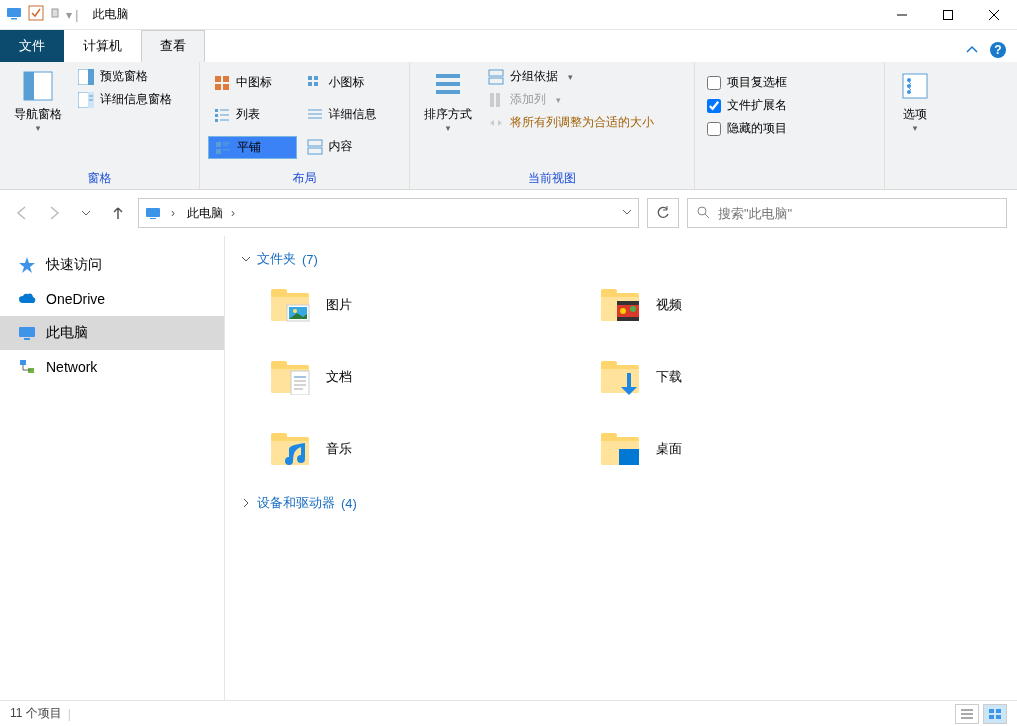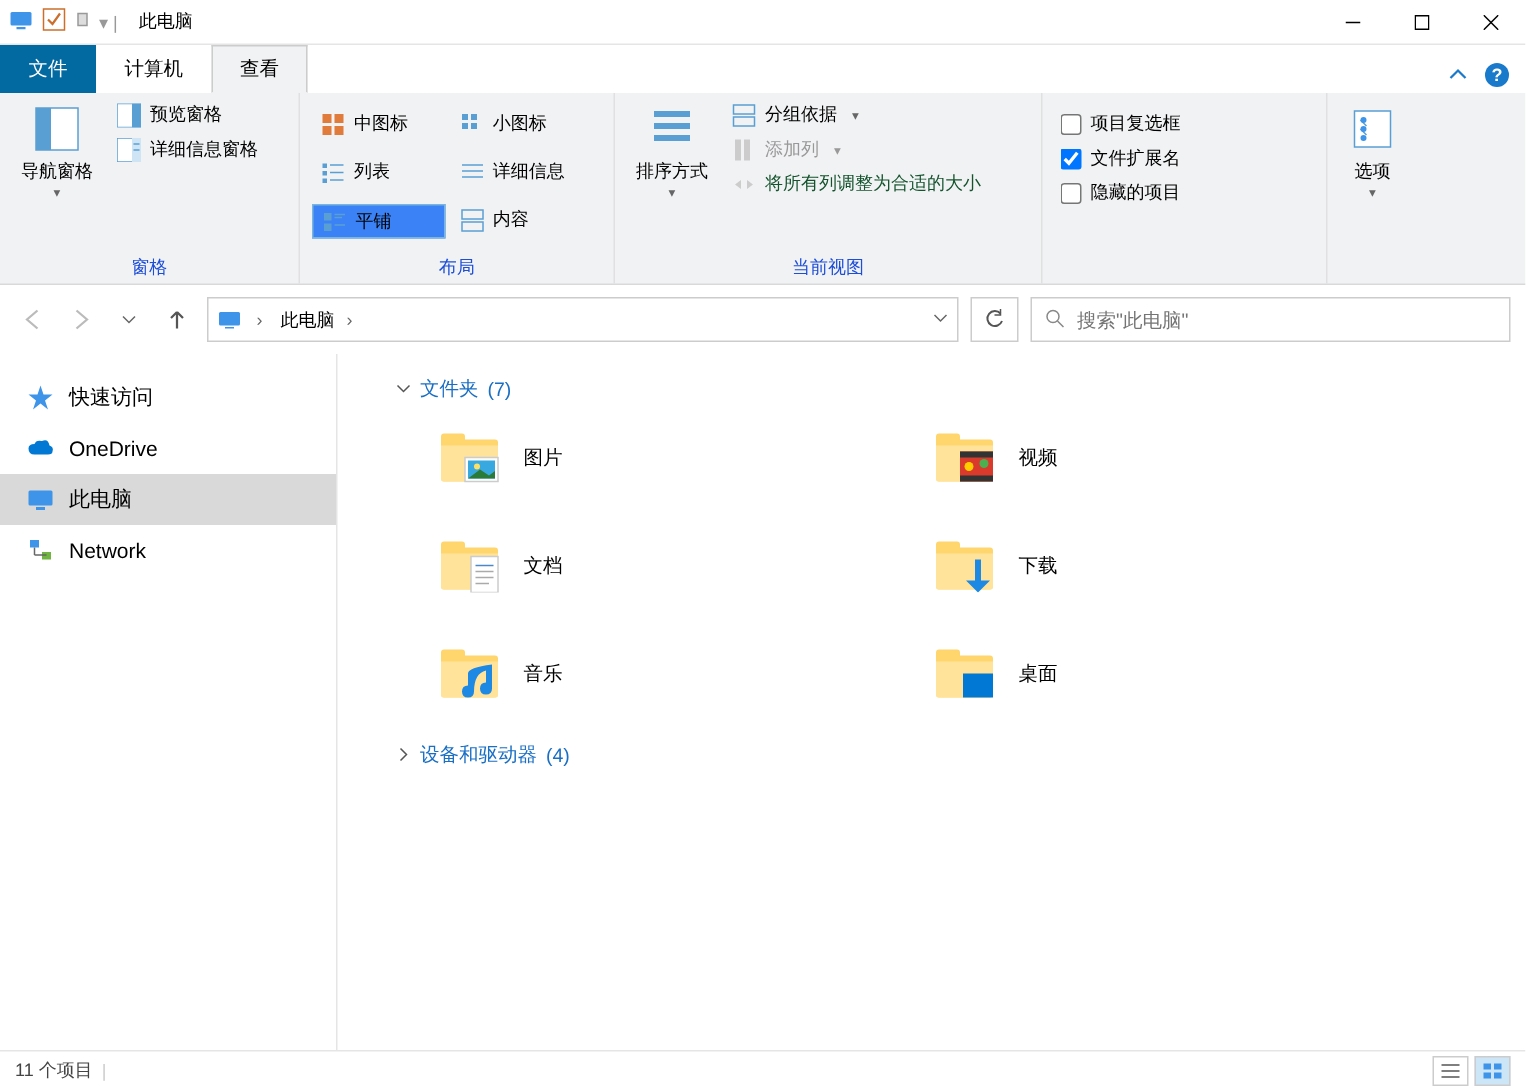--- a/index.html
+++ b/index.html
@@ -6,21 +6,21 @@
     body { width: 1017px; height: 726px; background: #fff; font-size: 12px; overflow: hidden; }
 
     .titlebar { height: 30px; display: flex; align-items: center; border-bottom: 1px solid #e5e5e5; }
     .titlebar-left { display: flex; align-items: center; padding-left: 6px; gap: 6px; }
     .titlebar-title { margin-left: 8px; font-size: 12px; }
     .titlebar-controls { margin-left: auto; display: flex; }
     .titlebar-btn { width: 46px; height: 30px; display: flex; align-items: center; justify-content: center; cursor: pointer; }
 
     .tabs { height: 32px; display: flex; align-items: flex-end; background: #fff; }
     .tab { padding: 6px 18px; font-size: 13px; cursor: pointer; border: 1px solid transparent; }
-    .tab.file { background: #0369a1; color: #fff; }
+    .tab.file { background: #0c4a6e; color: #fff; }
     .tab.active { border: 1px solid #ccc; border-bottom: 1px solid #f1f2f4; background: #f1f2f4; }
     .tab-right { margin-left: auto; display: flex; align-items: center; padding-right: 10px; gap: 10px; }
 
     .ribbon { height: 128px; background: #f1f2f4; border-bottom: 1px solid #d9d9d9; display: flex; }
     .ribbon-group { display: flex; flex-direction: column; padding: 4px 8px 2px; border-right: 1px solid #e0e0e0; }
     .ribbon-group-body { flex: 1; display: flex; align-items: flex-start; gap: 4px; }
     .ribbon-group-label { text-align: center; font-size: 12px; color: #1d4ed8; padding-top: 2px; }
     .ribbon-big-btn { display: flex; flex-direction: column; align-items: center; justify-content: flex-start; padding: 4px 6px; cursor: pointer; width: 60px; }
     .ribbon-icon-lg { width: 32px; height: 32px; margin-bottom: 4px; }
     .ribbon-small-btns { display: flex; flex-direction: column; gap: 2px; }
@@ -34,21 +34,21 @@
     .nav-row { height: 46px; display: flex; align-items: center; padding: 0 10px; gap: 8px; }
     .nav-arrows { display: flex; align-items: center; gap: 8px; }
     .nav-btn { width: 24px; height: 24px; display: flex; align-items: center; justify-content: center; cursor: pointer; color: #666; }
     .nav-btn.disabled { color: #bbb; }
     .address-bar { flex: 1; height: 30px; border: 1px solid #ccc; display: flex; align-items: center; padding: 0 6px; gap: 6px; }
     .address-crumbs { flex: 1; display: flex; align-items: center; gap: 4px; }
     .refresh-btn { width: 32px; height: 30px; border: 1px solid #ccc; display: flex; align-items: center; justify-content: center; cursor: pointer; }
     .search-bar { width: 320px; height: 30px; border: 1px solid #ccc; display: flex; align-items: center; padding: 0 8px; gap: 8px; color: #888; }
     .search-bar input { border: none; outline: none; flex: 1; font-size: 13px; }
 
-    .body-area { display: flex; height: calc(726px - 30px - 32px - 128px - 46px - 26px); gap: 23px; }
+    .body-area { display: flex; height: calc(726px - 30px - 32px - 128px - 46px - 26px); }
     .sidebar { width: 225px; border-right: 1px solid #e5e5e5; padding-top: 12px; }
     .sidebar-item { display: flex; align-items: center; gap: 10px; padding: 8px 18px; cursor: pointer; font-size: 14px; }
     .sidebar-item.selected { background: #d9d9d9; }
     .sidebar-icon { width: 18px; height: 18px; display: inline-block; }
 
     .content { flex: 1; padding: 10px 16px; position: relative; overflow: auto; }
     .group-header { display: flex; align-items: center; gap: 6px; color: #1a6fc4; font-size: 13px; padding: 4px 0 8px; cursor: pointer; }
     .items-grid { display: grid; grid-template-columns: repeat(2, 310px); gap: 14px 20px; padding-left: 20px; padding-bottom: 12px; }
     .item { display: flex; align-items: center; gap: 12px; padding: 4px; cursor: pointer; border: 1px solid transparent; }
     .item-icon { width: 48px; height: 48px; display: flex; align-items: center; justify-content: center; }
@@ -240,21 +240,21 @@
             <span style="font-size:9px;color:#666;margin-left:4px">▾</span>
           </div>
         <div class="ribbon-small-btn" style="color:#999">
             <svg class="ribbon-icon-sm">
               <rect x="2" y="1" width="4" height="14" fill="#ccc"></rect>
               <rect x="8" y="1" width="4" height="14" fill="#ccc"></rect>
             </svg>
             <span>添加列</span>
             <span style="font-size:9px;margin-left:4px">▾</span>
           </div>
-        <div class="ribbon-small-btn" style="color:#14532d">
+        <div class="ribbon-small-btn" style="color:#a16207">
             <svg class="ribbon-icon-sm">
               <path d="M2 8 L6 5 L6 11 Z M14 8 L10 5 L10 11 Z" fill="#ccc"></path>
             </svg>
             <span>将所有列调整为合适的大小</span>
           </div>
       </div>
     </div>
     <div class="ribbon-group-label">当前视图</div>
   </div>
 

